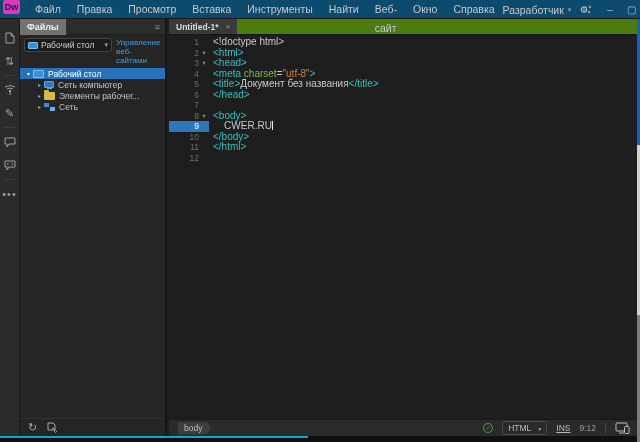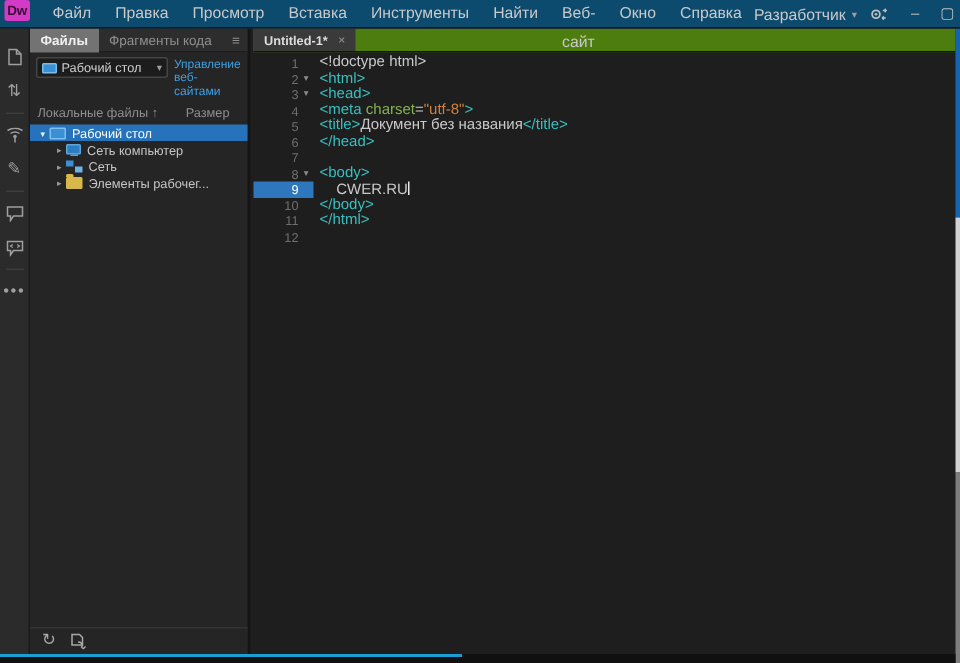--- a/index.html
+++ b/index.html
@@ -180,55 +180,50 @@
           <path d="M4.5 3 L3 4 L4.5 5 M7.5 3 L9 4 L7.5 5" fill="none" stroke="#9f9f9f" stroke-width="0.8"></path>
         </svg>
     </span>
     <span class="sep"></span>
     <span class="lb-icon lb-more">•••</span>
   </div>
 
   <div class="files-panel">
     <div class="fp-tabs">
       <span class="fp-tab active">Файлы</span>
-      <span class="fp-tab inactive">Фрагменты кода</span>
       <span class="fp-menu-icon">≡</span>
     </div>
     <div class="fp-toolbar">
       <div class="site-select">
         <span class="mini-desktop"></span>
         <span class="val">Рабочий стол</span>
         <span class="chev">▾</span>
       </div>
       <a class="manage-link">Управление веб-сайтами</a>
     </div>
-    <div class="fp-cols">
-      <span><span>Локальные файлы</span> <span>↑</span></span>
-      <span class="size">Размер</span>
-    </div>
     <div class="tree">
         <div class="tree-row selected" style="padding-left: 4px;">
           <span class="twisty">▾</span>
           <span class="ticon desktop"></span>
           <span>Рабочий стол</span>
         </div>
         <div class="tree-row" style="padding-left: 15px;">
           <span class="twisty">▸</span>
           <span class="ticon computer"></span>
           <span>Сеть компьютер</span>
         </div>
         <div class="tree-row" style="padding-left: 15px;">
           <span class="twisty">▸</span>
+          <span class="ticon folder"></span>
+          <span>Элементы рабочег...</span>
+        </div>
+        <div class="tree-row" style="padding-left: 15px;">
+          <span class="twisty">▸</span>
           <span class="ticon network"></span>
           <span>Сеть</span>
-        </div>
-        <div class="tree-row" style="padding-left: 15px;">
-          <span class="twisty">▸</span>
-          <span class="ticon folder"></span>
-          <span>Элементы рабочег...</span>
         </div>
       </div>
     <div class="fp-bottom">
       <span class="fb-icon">↻</span>
       <span class="fb-icon">
         <svg width="12" height="11" viewBox="0 0 12 11">
             <path d="M2 1 H7 L9 3 V8 H2 Z" fill="none" stroke="#a8a8a8" stroke-width="1"></path>
             <path d="M6 6 Q9 6 9 9 M8 9 L9.5 10.5 L11 9" fill="none" stroke="#a8a8a8" stroke-width="0.9"></path>
           </svg>
       </span>
@@ -238,20 +233,40 @@
   <div class="editor">
     <div class="tabbar">
       <div class="doc-tab">
         <span>Untitled-1*</span>
         <span class="close">×</span>
       </div>
     </div>
     <div class="code-lines"><div class="code-line"><span class="gutter"><span class="ln">1</span><span class="fold"></span></span><span class="code"><span style="color: rgb(201, 201, 201);">&lt;!doctype html&gt;</span></span></div><div class="code-line"><span class="gutter"><span class="ln">2</span><span class="fold">▼</span></span><span class="code"><span style="color: rgb(58, 191, 191);">&lt;html&gt;</span></span></div><div class="code-line"><span class="gutter"><span class="ln">3</span><span class="fold">▼</span></span><span class="code"><span style="color: rgb(58, 191, 191);">&lt;head&gt;</span></span></div><div class="code-line"><span class="gutter"><span class="ln">4</span><span class="fold"></span></span><span class="code"><span style="color: rgb(58, 191, 191);">&lt;meta</span><span style="color: rgb(131, 179, 80);"> charset</span><span style="color: rgb(201, 201, 201);">=</span><span style="color: rgb(205, 128, 63);">"utf-8"</span><span style="color: rgb(58, 191, 191);">&gt;</span></span></div><div class="code-line"><span class="gutter"><span class="ln">5</span><span class="fold"></span></span><span class="code"><span style="color: rgb(58, 191, 191);">&lt;title&gt;</span><span style="color: rgb(201, 201, 201);">Документ без названия</span><span style="color: rgb(58, 191, 191);">&lt;/title&gt;</span></span></div><div class="code-line"><span class="gutter"><span class="ln">6</span><span class="fold"></span></span><span class="code"><span style="color: rgb(58, 191, 191);">&lt;/head&gt;</span></span></div><div class="code-line"><span class="gutter"><span class="ln">7</span><span class="fold"></span></span><span class="code"></span></div><div class="code-line"><span class="gutter"><span class="ln">8</span><span class="fold">▼</span></span><span class="code"><span style="color: rgb(58, 191, 191);">&lt;body&gt;</span></span></div><div class="code-line"><span class="gutter cur"><span class="ln">9</span><span class="fold"></span></span><span class="code"><span style="color: rgb(201, 201, 201);">    CWER.RU</span><span class="caret"></span></span></div><div class="code-line"><span class="gutter"><span class="ln">10</span><span class="fold"></span></span><span class="code"><span style="color: rgb(58, 191, 191);">&lt;/body&gt;</span></span></div><div class="code-line"><span class="gutter"><span class="ln">11</span><span class="fold"></span></span><span class="code"><span style="color: rgb(58, 191, 191);">&lt;/html&gt;</span></span></div><div class="code-line"><span class="gutter"><span class="ln">12</span><span class="fold"></span></span><span class="code"></span></div></div>
   </div>
 
+  <div class="statusbar">
+    <span class="tag-chip">body</span>
+    <div class="sb-right">
+      <span class="lint-ok">✓</span>
+      <span class="doc-type">
+        <span>HTML</span>
+        <span class="chev">▾</span>
+      </span>
+      <span class="ins">INS</span>
+      <span class="pos">9:12</span>
+      <span class="sb-sep"></span>
+      <span class="preview-icon">
+        <svg width="15" height="12" viewBox="0 0 15 12">
+            <rect x="1" y="1" width="11" height="8" rx="1" fill="none" stroke="#bdbdbd" stroke-width="1"></rect>
+            <path d="M4 11 H9" stroke="#bdbdbd" stroke-width="1"></path>
+            <rect x="9.5" y="4.5" width="4.5" height="7" rx="1" fill="#2a2a2a" stroke="#bdbdbd" stroke-width="1"></rect>
+          </svg>
+      </span>
+    </div>
+  </div>
 
   <div class="sliver">
     <div class="s-blue"></div>
     <div class="s-light"></div>
     <div class="s-gray"></div>
   </div>
   <div class="bottom-strip">
     <div class="cyan-line"></div>
   </div>
 

